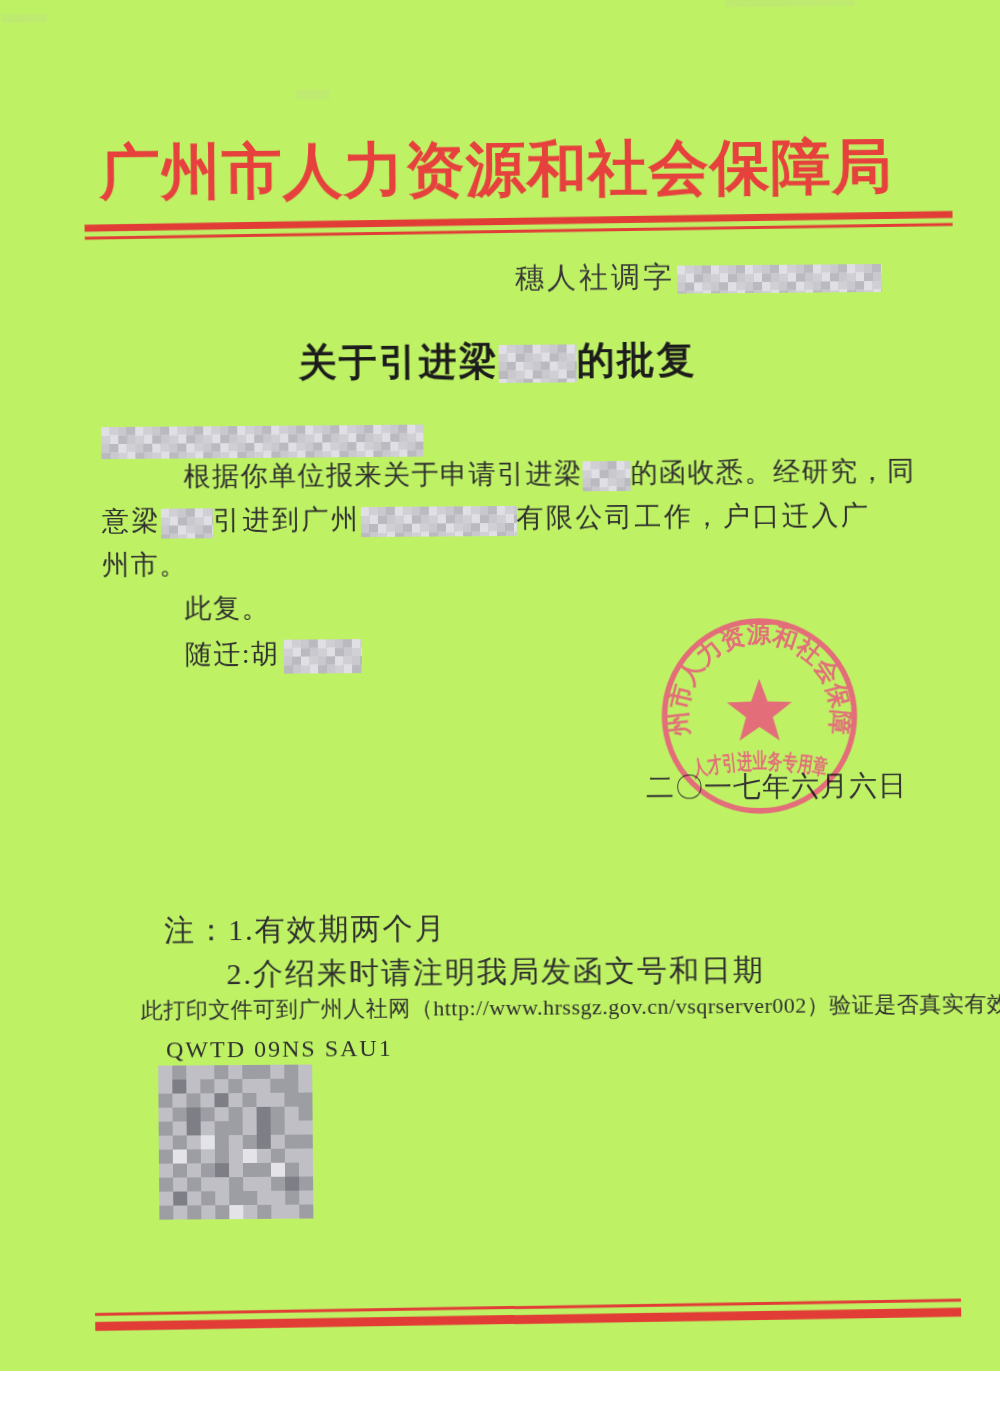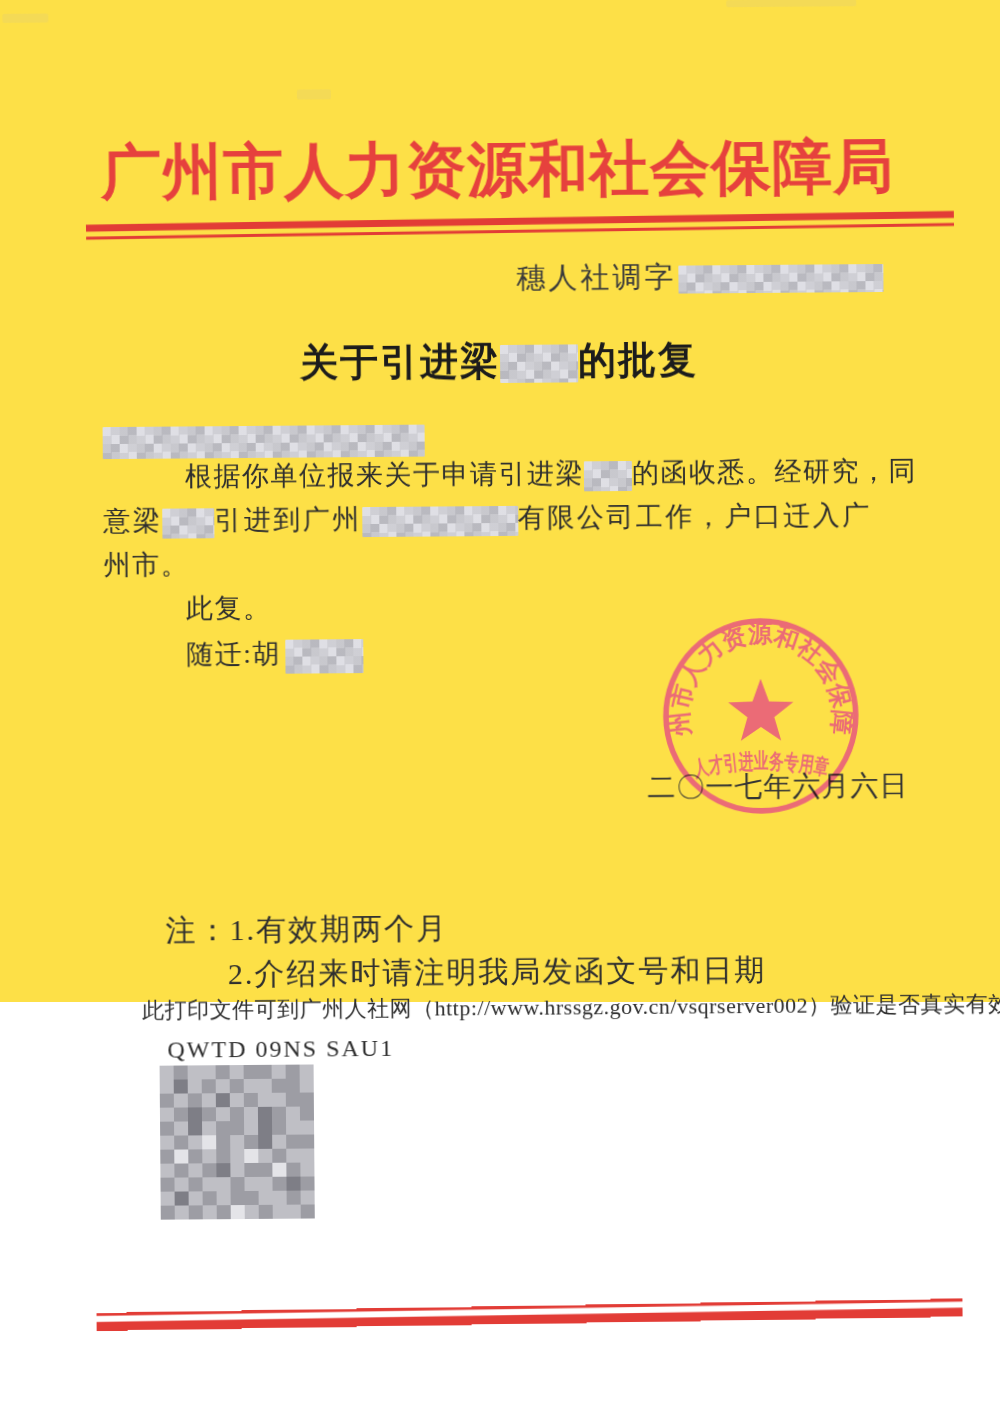--- a/index.html
+++ b/index.html
@@ -4,22 +4,22 @@
 <style>
   html, body {
     margin: 0; padding: 0;
     width: 1000px; height: 1414px;
     background: #ffffff;
     font-family: "Liberation Serif", "DejaVu Serif", serif;
     overflow: hidden;
   }
   .page {
     position: relative;
-    width: 1000px; height: 1002px;
-    background: #fde047;
+    width: 1000px; height: 1371px;
+    background: #bef264;
   }
   .scan-rotate {
     position: absolute; inset: 0;
     transform: rotate(-0.45deg);
     transform-origin: 50% 48%;
   }
   
   .header-title {
     position: absolute; left: 0; right: 0; top: 130px;
     text-align: center;

